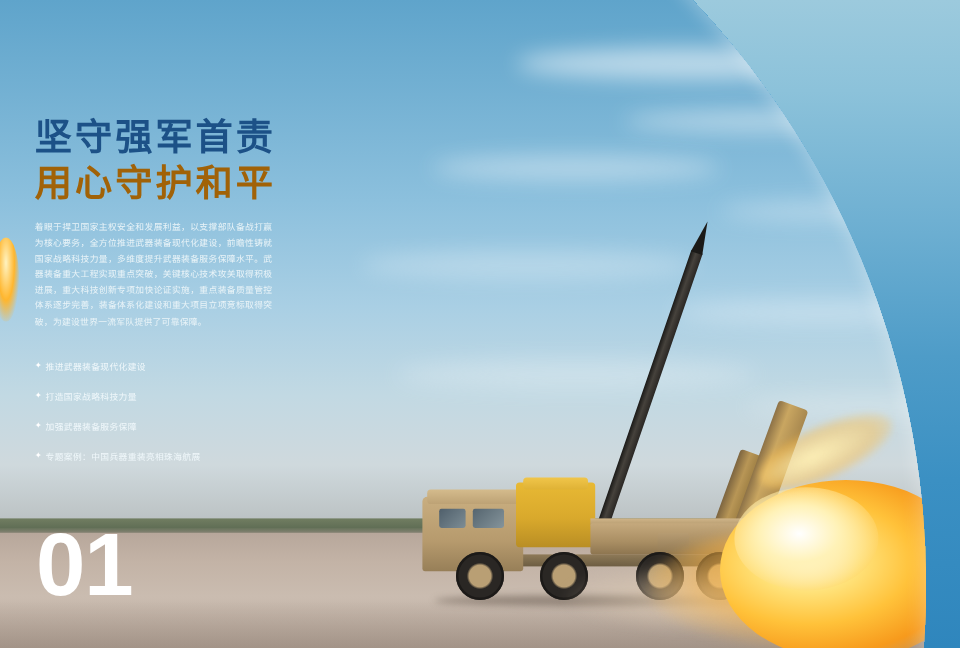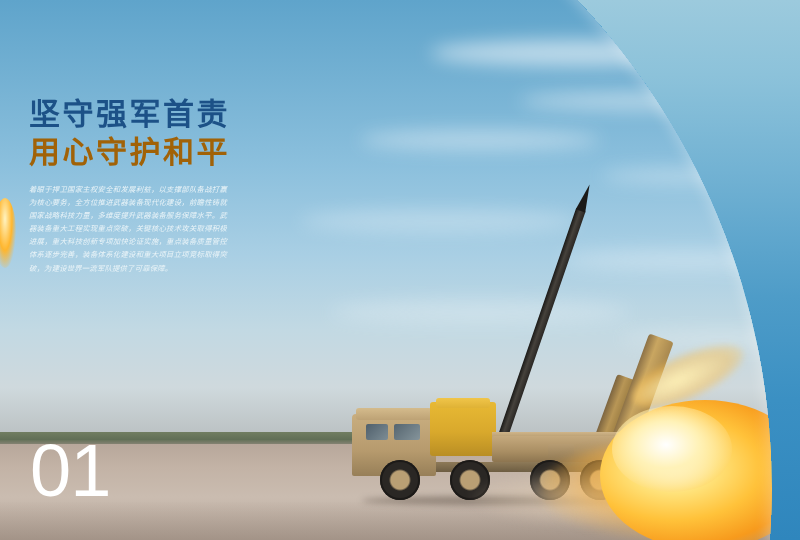--- a/index.html
+++ b/index.html
@@ -116,29 +116,29 @@
 
   
   .content{position:absolute;left:0;top:0;width:800px;height:540px;}
 
   .headline{position:absolute;left:29px;top:96px;width:300px;}
   .hl-line{font-size:31px;font-weight:bold;letter-spacing:2.5px;line-height:38px;white-space:nowrap;}
   .hl-1{color:#1c5187;}
   .hl-2{color:#a16207;}
 
   .body-copy{position:absolute;left:29px;top:183px;width:198px;
-             font-size:7.3px;line-height:13.1px;color:#eaf4f8;text-align:justify;letter-spacing:.25px;font-style:italic;}
+             font-size:7.3px;line-height:13.1px;color:#eaf4f8;text-align:justify;letter-spacing:.25px;}
 
   .bullets{position:absolute;left:29px;top:301px;width:230px;}
   .bullet{display:flex;align-items:center;margin-bottom:15px;}
   .bullet-dot{width:9px;font-size:7px;color:#ffffff;line-height:10px;}
   .bullet-text{font-size:7.3px;color:#f0f8fb;letter-spacing:.3px;line-height:10px;}
 
   .section-number{position:absolute;left:30px;top:434px;font-size:74px;line-height:74px;
-                  color:#ffffff;font-weight:normal;letter-spacing:-1px;}
+                  color:#ffffff;font-weight:bold;letter-spacing:-1px;}
 </style>
 </head>
 <body>
 
 <div id="page">
 
   <div class="photo-layer">
     <div class="sky"></div>
     <div class="cloud c1"></div>
     <div class="cloud c2"></div>
@@ -201,17 +201,35 @@
 
   <div class="content">
 
     <div class="headline">
       <div class="hl-line hl-1">坚守强军首责</div>
       <div class="hl-line hl-2">用心守护和平</div>
     </div>
 
     <div class="body-copy">着眼于捍卫国家主权安全和发展利益，以支撑部队备战打赢为核心要务，全方位推进武器装备现代化建设，前瞻性铸就国家战略科技力量，多维度提升武器装备服务保障水平。武器装备重大工程实现重点突破，关键核心技术攻关取得积极进展，重大科技创新专项加快论证实施，重点装备质量管控体系逐步完善，装备体系化建设和重大项目立项竞标取得突破，为建设世界一流军队提供了可靠保障。</div>
 
+    <div class="bullets">
+      <div class="bullet">
+        <span class="bullet-dot">✦</span>
+        <span class="bullet-text">推进武器装备现代化建设</span>
+      </div>
+      <div class="bullet">
+        <span class="bullet-dot">✦</span>
+        <span class="bullet-text">打造国家战略科技力量</span>
+      </div>
+      <div class="bullet">
+        <span class="bullet-dot">✦</span>
+        <span class="bullet-text">加强武器装备服务保障</span>
+      </div>
+      <div class="bullet">
+        <span class="bullet-dot">✦</span>
+        <span class="bullet-text">专题案例：中国兵器重装亮相珠海航展</span>
+      </div>
+    </div>
 
     <div class="section-number">01</div>
 
   </div>
 </div>
 
 </body></html>

